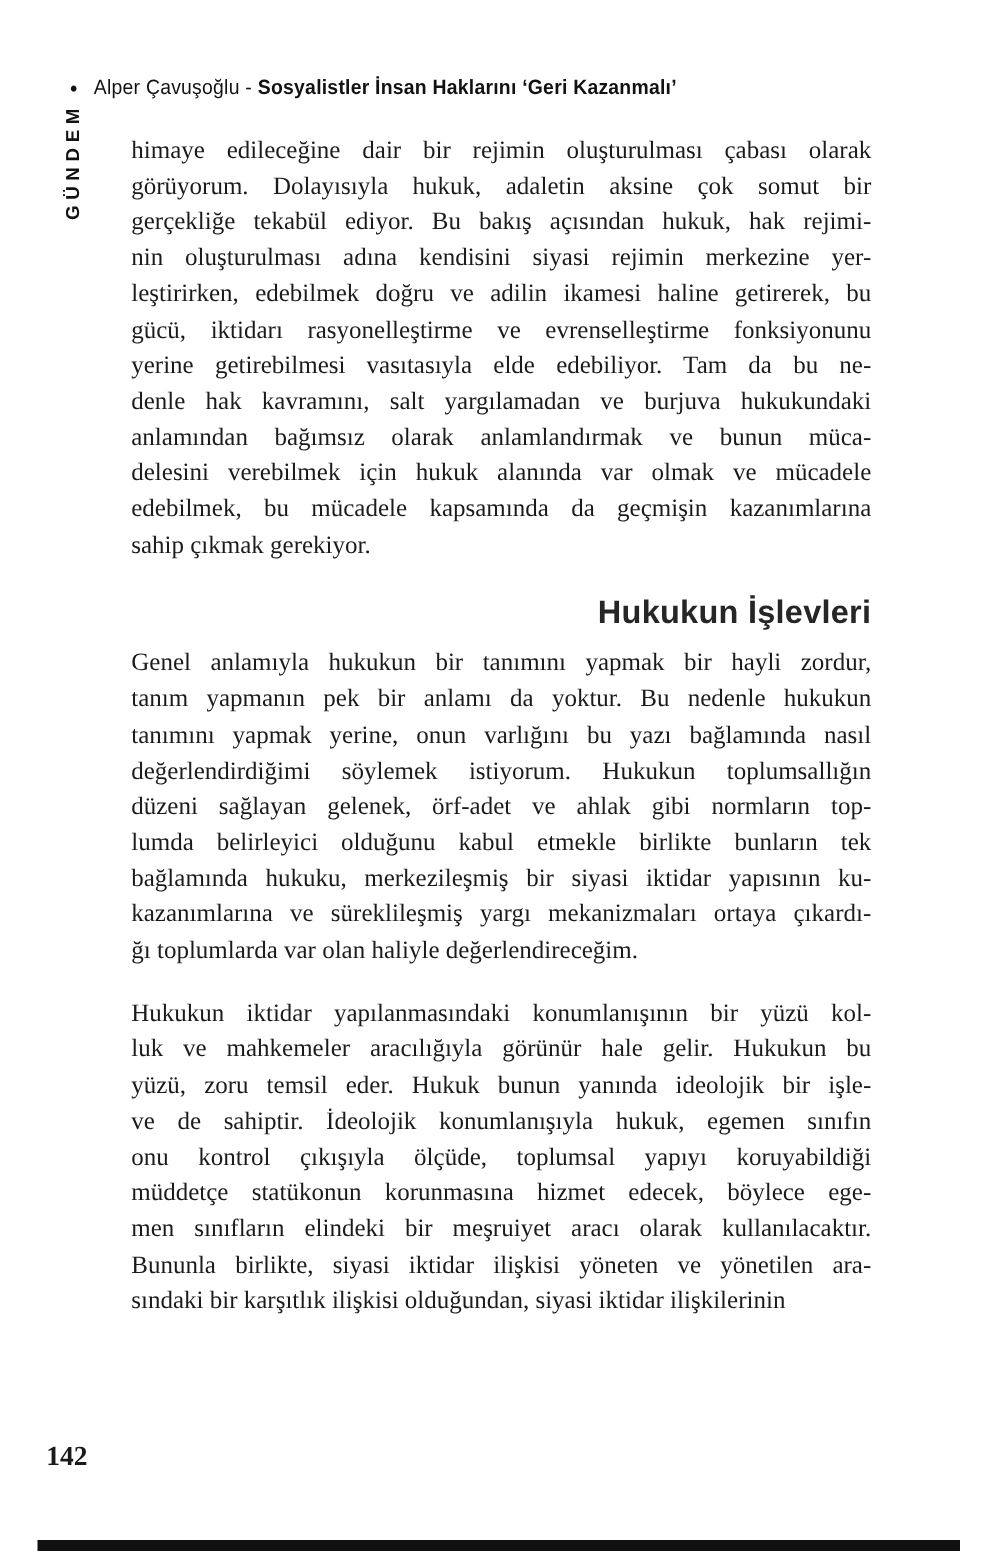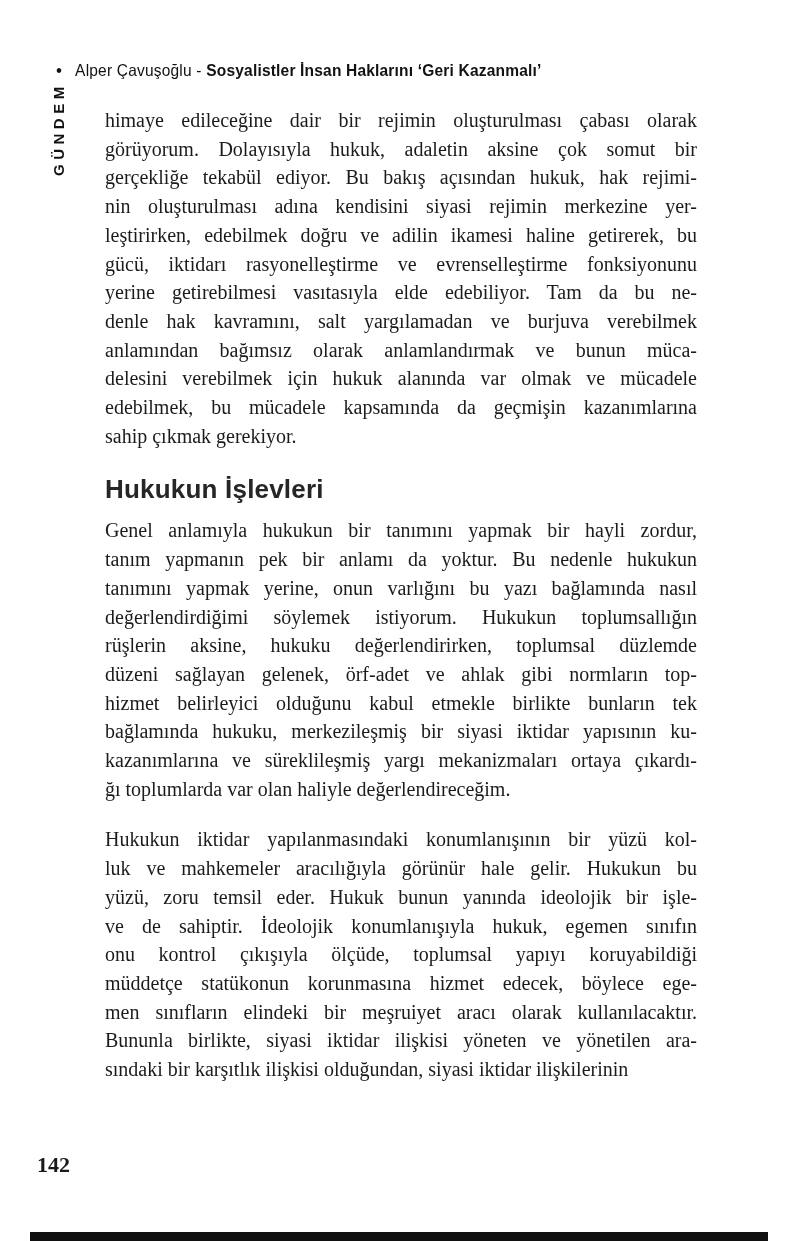--- a/index.html
+++ b/index.html
@@ -37,21 +37,21 @@
   .para { margin:0; }
   .para .line {
     font-size:20px; line-height:28.7px;
     text-align:justify; text-align-last:justify;
     white-space:normal;
   }
   .para .line.last { text-align-last:left; }
   .section-heading {
     font-family:"Liberation Sans","DejaVu Sans",sans-serif;
     font-weight:bold; font-size:26px; color:#262626;
-    margin:22px 0 10px 0; line-height:34px; letter-spacing:0.2px;
+    margin:22px 0 10px 0; line-height:34px; letter-spacing:0.2px;text-align:right;
   }
   .para + .para { margin-top:22px; }
   
   .page-number {
     position:absolute; left:37px; top:1152px;
     font-family:Liberation Serif, serif;
     font-weight:bold; font-size:22px; color:#1a1a1a;
   }
   .bottom-bar {
     position:absolute; left:30px; bottom:0; width:738px; height:9px;
@@ -74,37 +74,36 @@
   <div class="content">
 
     <div class="para">
       <div class="line">himaye edileceğine dair bir rejimin oluşturulması çabası olarak</div>
       <div class="line">görüyorum. Dolayısıyla hukuk, adaletin aksine çok somut bir</div>
       <div class="line">gerçekliğe tekabül ediyor. Bu bakış açısından hukuk, hak rejimi-</div>
       <div class="line">nin oluşturulması adına kendisini siyasi rejimin merkezine yer-</div>
       <div class="line">leştirirken, edebilmek doğru ve adilin ikamesi haline getirerek, bu</div>
       <div class="line">gücü, iktidarı rasyonelleştirme ve evrenselleştirme fonksiyonunu</div>
       <div class="line">yerine getirebilmesi vasıtasıyla elde edebiliyor. Tam da bu ne-</div>
-      <div class="line">denle hak kavramını, salt yargılamadan ve burjuva verebilmek</div>
+      <div class="line">denle hak kavramını, salt yargılamadan ve burjuva hukukundaki</div>
       <div class="line">anlamından bağımsız olarak anlamlandırmak ve bunun müca-</div>
       <div class="line">delesini verebilmek için hukuk alanında var olmak ve mücadele</div>
       <div class="line">edebilmek, bu mücadele kapsamında da geçmişin kazanımlarına</div>
       <div class="line last">sahip çıkmak gerekiyor.</div>
     </div>
 
     <div class="section-heading">Hukukun İşlevleri</div>
 
     <div class="para" style="margin-top:0;">
       <div class="line">Genel anlamıyla hukukun bir tanımını yapmak bir hayli zordur,</div>
       <div class="line">tanım yapmanın pek bir anlamı da yoktur. Bu nedenle hukukun</div>
       <div class="line">tanımını yapmak yerine, onun varlığını bu yazı bağlamında nasıl</div>
       <div class="line">değerlendirdiğimi söylemek istiyorum. Hukukun toplumsallığın</div>
-      <div class="line">rüşlerin aksine, hukuku değerlendirirken, toplumsal düzlemde</div>
       <div class="line">düzeni sağlayan gelenek, örf-adet ve ahlak gibi normların top-</div>
-      <div class="line">hizmet belirleyici olduğunu kabul etmekle birlikte bunların tek</div>
+      <div class="line">lumda belirleyici olduğunu kabul etmekle birlikte bunların tek</div>
       <div class="line">bağlamında hukuku, merkezileşmiş bir siyasi iktidar yapısının ku-</div>
       <div class="line">kazanımlarına ve süreklileşmiş yargı mekanizmaları ortaya çıkardı-</div>
       <div class="line last">ğı toplumlarda var olan haliyle değerlendireceğim.</div>
     </div>
 
     <div class="para">
       <div class="line">Hukukun iktidar yapılanmasındaki konumlanışının bir yüzü kol-</div>
       <div class="line">luk ve mahkemeler aracılığıyla görünür hale gelir. Hukukun bu</div>
       <div class="line">yüzü, zoru temsil eder. Hukuk bunun yanında ideolojik bir işle-</div>
       <div class="line">ve de sahiptir. İdeolojik konumlanışıyla hukuk, egemen sınıfın</div>

